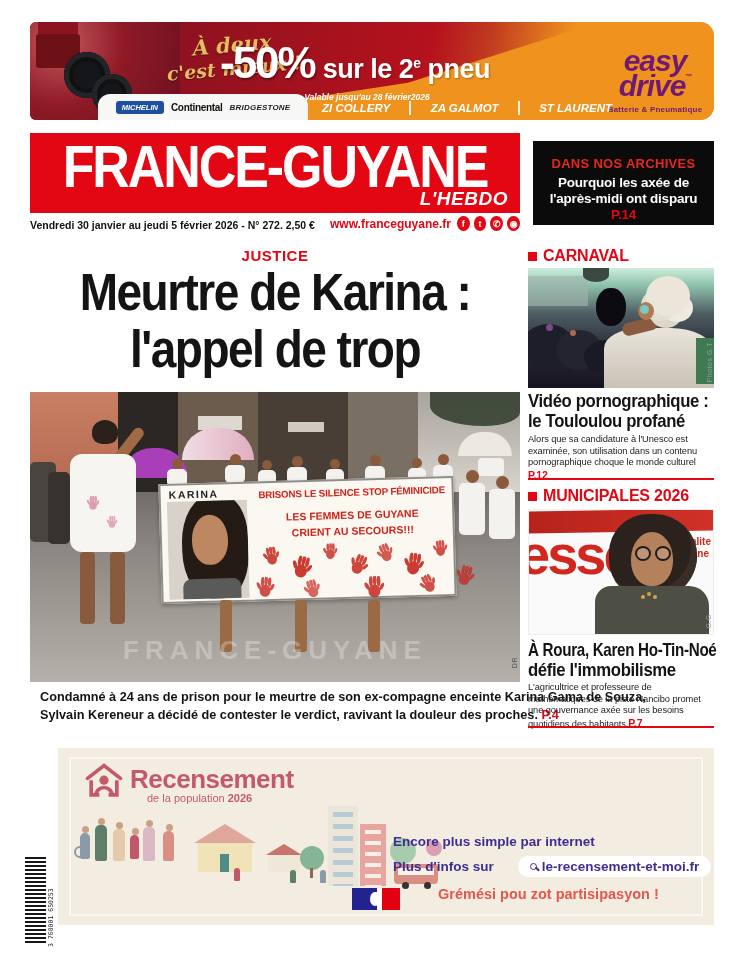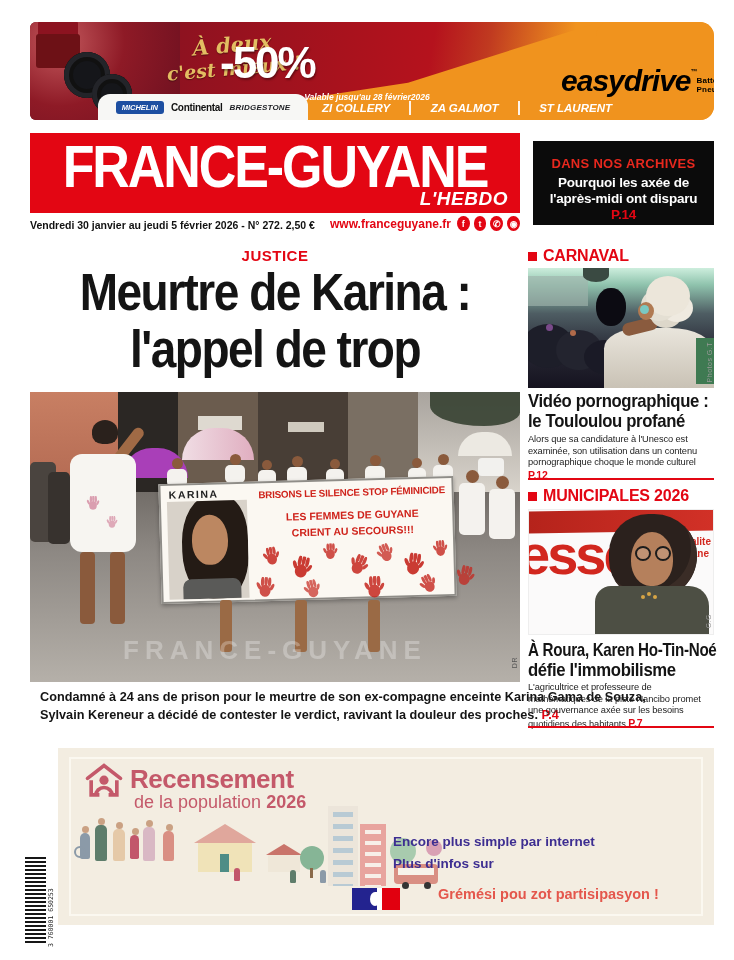--- a/index.html
+++ b/index.html
@@ -21,21 +21,21 @@
   #jewel-box{position:absolute;left:6px;top:12px;width:44px;height:34px;background:#6d1116;border-radius:3px;box-shadow:0 -14px 0 -2px #8c1320}
   #ad-tagline{position:absolute;left:118px;top:10px;width:170px;font-family:"DejaVu Serif",serif;font-style:italic;
     color:#e3bd62;font-weight:bold;text-align:center;transform:rotate(-5deg);text-shadow:0 1px 1px rgba(0,0,0,.4)}
   #ad-tagline .t1{font-size:21px}
   #ad-tagline .t2{font-size:19px}
   #ad-offer{position:absolute;left:190px;top:16px;display:flex;align-items:baseline;color:#fff;white-space:nowrap}
   #ad-offer .big{font-size:44px;font-weight:bold;letter-spacing:-2px;text-shadow:1px 2px 2px rgba(0,0,0,.35)}
   #ad-offer .rest{font-size:27px;font-weight:bold;margin-left:8px;letter-spacing:-.5px;text-shadow:1px 1px 2px rgba(0,0,0,.3)}
   #ad-validity{position:absolute;left:262px;top:70px;width:150px;color:#fff;font-size:8.5px;font-style:italic;font-weight:bold;text-align:center}
   #easydrive{position:absolute;right:0;top:0;width:118px;height:119px;background:#f0931e;border-radius:14px;
-    display:flex;flex-direction:row;align-items:center;justify-content:center;color:#000000}
+    display:flex;flex-direction:column;align-items:center;justify-content:center;color:#701a75}
   #easydrive .w{font-size:30px;font-weight:bold;font-style:italic;line-height:.82;letter-spacing:-1px}
   #easydrive .tm{font-size:7px;vertical-align:top}
   #easydrive .sub{font-size:8px;font-weight:bold;margin-top:7px;letter-spacing:.2px}
   #brand-strip{position:absolute;left:68px;bottom:0;width:210px;height:26px;background:#f7f7f5;border-radius:12px 12px 0 0;
     display:flex;align-items:center;justify-content:center;gap:7px}
   .brand-michelin{background:#1d4fa1;color:#fff;font-style:italic;font-weight:bold;font-size:7.5px;padding:2px 6px;border-radius:3px}
   .brand-continental{color:#111;font-weight:bold;font-size:10px;letter-spacing:-.3px}
   .brand-bridgestone{color:#1b1d22;font-weight:bold;font-style:italic;font-size:8px;letter-spacing:.2px}
   #locations{position:absolute;left:292px;bottom:5px;width:290px;display:flex;justify-content:space-between;align-items:center;
     color:#fff;font-size:11.5px;font-weight:bold;font-style:italic}
@@ -130,21 +130,21 @@
   #muni-face{position:absolute;right:40px;top:22px;width:42px;height:54px;background:#b5805c;border-radius:50% 50% 46% 46%}
   .lens{position:absolute;width:16px;height:15px;border:2.5px solid #1c1c1c;border-radius:50%;background:rgba(255,255,255,.15)}
   #muni-body{position:absolute;right:4px;bottom:0;width:114px;height:48px;background:#4d4f44;border-radius:16px 20px 0 0}
   #muni-necklace{position:absolute;right:62px;bottom:38px;width:4px;height:4px;background:#d6a445;border-radius:50%;
     box-shadow:-6px 3px 0 #d6a445,6px 3px 0 #d6a445}
 
   
   #census{left:58px;top:748px;width:656px;height:177px;background:#f3ede1}
   #census .inner{position:absolute;inset:9px 11px;border:2px solid #fbf8f0}
   #census-logo-title{position:absolute;left:72px;top:16px;font-size:26px;font-weight:bold;color:#c4596a;letter-spacing:-.5px}
-  #census-logo-sub{position:absolute;left:76px;top:44px;font-size:18px;color:#c4596a}
+  #census-logo-sub{position:absolute;left:89px;top:44px;font-size:11px;color:#c4596a}
   #census-logo-sub b{font-weight:bold}
   #census-head{position:absolute;left:335px;top:16px;width:248px;font-size:17px;font-weight:bold;color:#3d2e91;line-height:1.22}
   #census-l1{position:absolute;left:335px;top:86px;font-size:13.5px;font-weight:bold;color:#3d2e91}
   #census-row{position:absolute;left:335px;top:108px;display:flex;align-items:center;gap:24px;font-size:13.5px;font-weight:bold;color:#3d2e91}
   #census-pill{background:#fff;border-radius:14px;padding:3px 12px;display:flex;align-items:center;font-weight:bold;color:#3d2e91}
   .mag{display:inline-block;width:7px;height:7px;border:1.6px solid #3d2e91;border-radius:50%;position:relative;margin-right:5px}
   .mag::after{content:"";position:absolute;width:5px;height:1.6px;background:#3d2e91;transform:rotate(45deg);right:-4px;bottom:-1px}
   #census-creole{position:absolute;left:380px;top:138px;font-size:14.5px;font-weight:bold;color:#e4574c}
   #marianne{position:absolute;left:294px;top:140px;width:48px;height:22px;
     background:linear-gradient(90deg,#23238f 0 52%,#fff 52% 62%,#e1000f 62% 100%)}
@@ -179,20 +179,21 @@
     <div id="jewel-box"></div>
     <div class="tire" style="left:34px;top:30px;width:46px;height:46px"></div>
     <div class="tire" style="left:62px;top:52px;width:40px;height:40px"></div>
   </div>
   <div id="ad-tagline">
     <div class="t1">À deux</div>
     <div class="t2">c'est mieux !</div>
   </div>
   <div id="ad-offer">
     <span class="big">-50%</span>
+    <span class="rest"><span>sur le 2</span><sup style="font-size:14px">e</sup><span> pneu</span></span>
   </div>
   <div id="ad-validity">Valable jusqu'au 28 février2026</div>
   <div id="easydrive">
     <div class="w">easy</div>
     <div class="w"><span>drive</span><span class="tm">™</span></div>
     <div class="sub">Batterie &amp; Pneumatique</div>
   </div>
   <div id="brand-strip">
     <span class="brand-michelin">MICHELIN</span>
     <span class="brand-continental">Continental</span>
@@ -457,19 +458,23 @@
     <div class="tree" style="left:226px;top:76px;width:7px;height:7px;background:#333"></div>
     <div class="fig" style="left:36px;top:62px;width:6px;height:13px;background:#c2566b"></div>
     <div class="fig" style="left:92px;top:64px;width:6px;height:13px;background:#5e7d6b"></div>
     <div class="fig" style="left:122px;top:64px;width:6px;height:13px;background:#8b9aa8"></div>
     <div class="tree" style="left:228px;top:34px;width:16px;height:16px;background:#d9a0b4"></div>
   </div>
 
   <div id="census-l1">Encore plus simple par internet</div>
   <div id="census-row">
     <span>Plus d'infos sur</span>
+    <span id="census-pill">
+      <span class="mag"></span>
+      <span>le-recensement-et-moi.fr</span>
+    </span>
   </div>
   <div id="census-creole">Grémési pou zot partisipasyon !</div>
   <div id="marianne"></div>
 </div>
 
 <div class="abs" id="barcode"></div>
 <div class="abs" id="barcode-num">3 760001 650253</div>
 
 </body></html>

